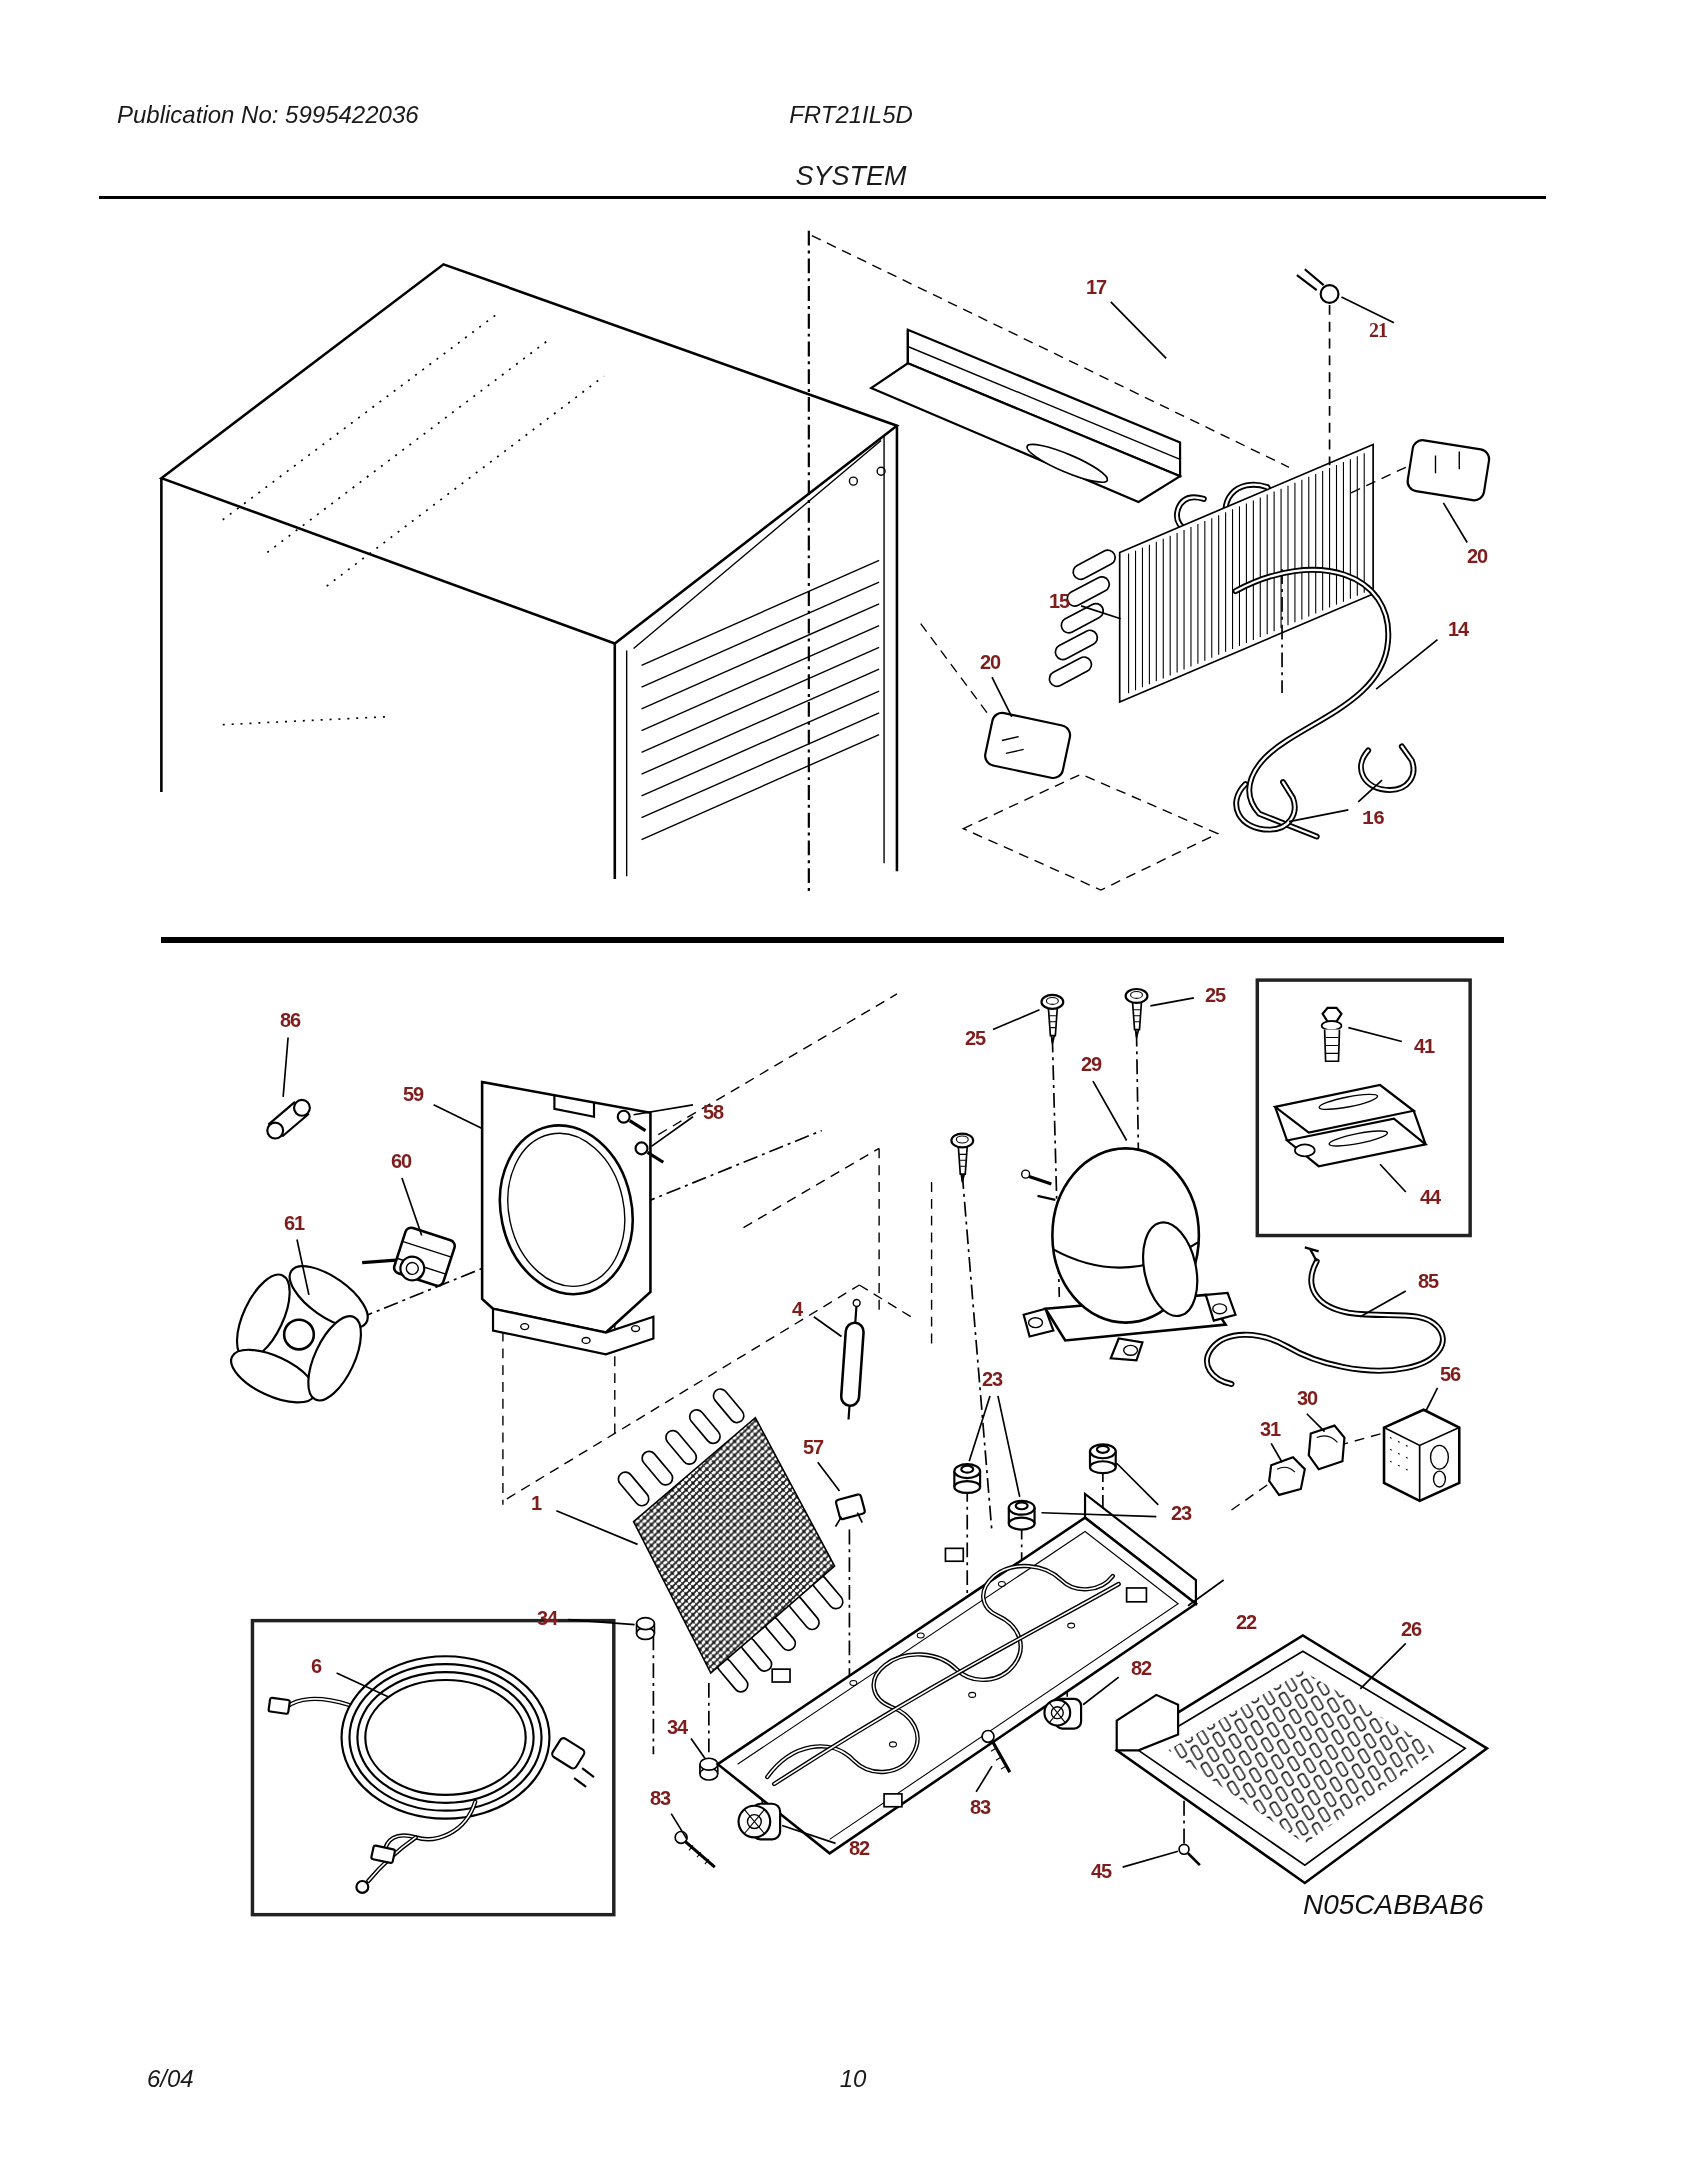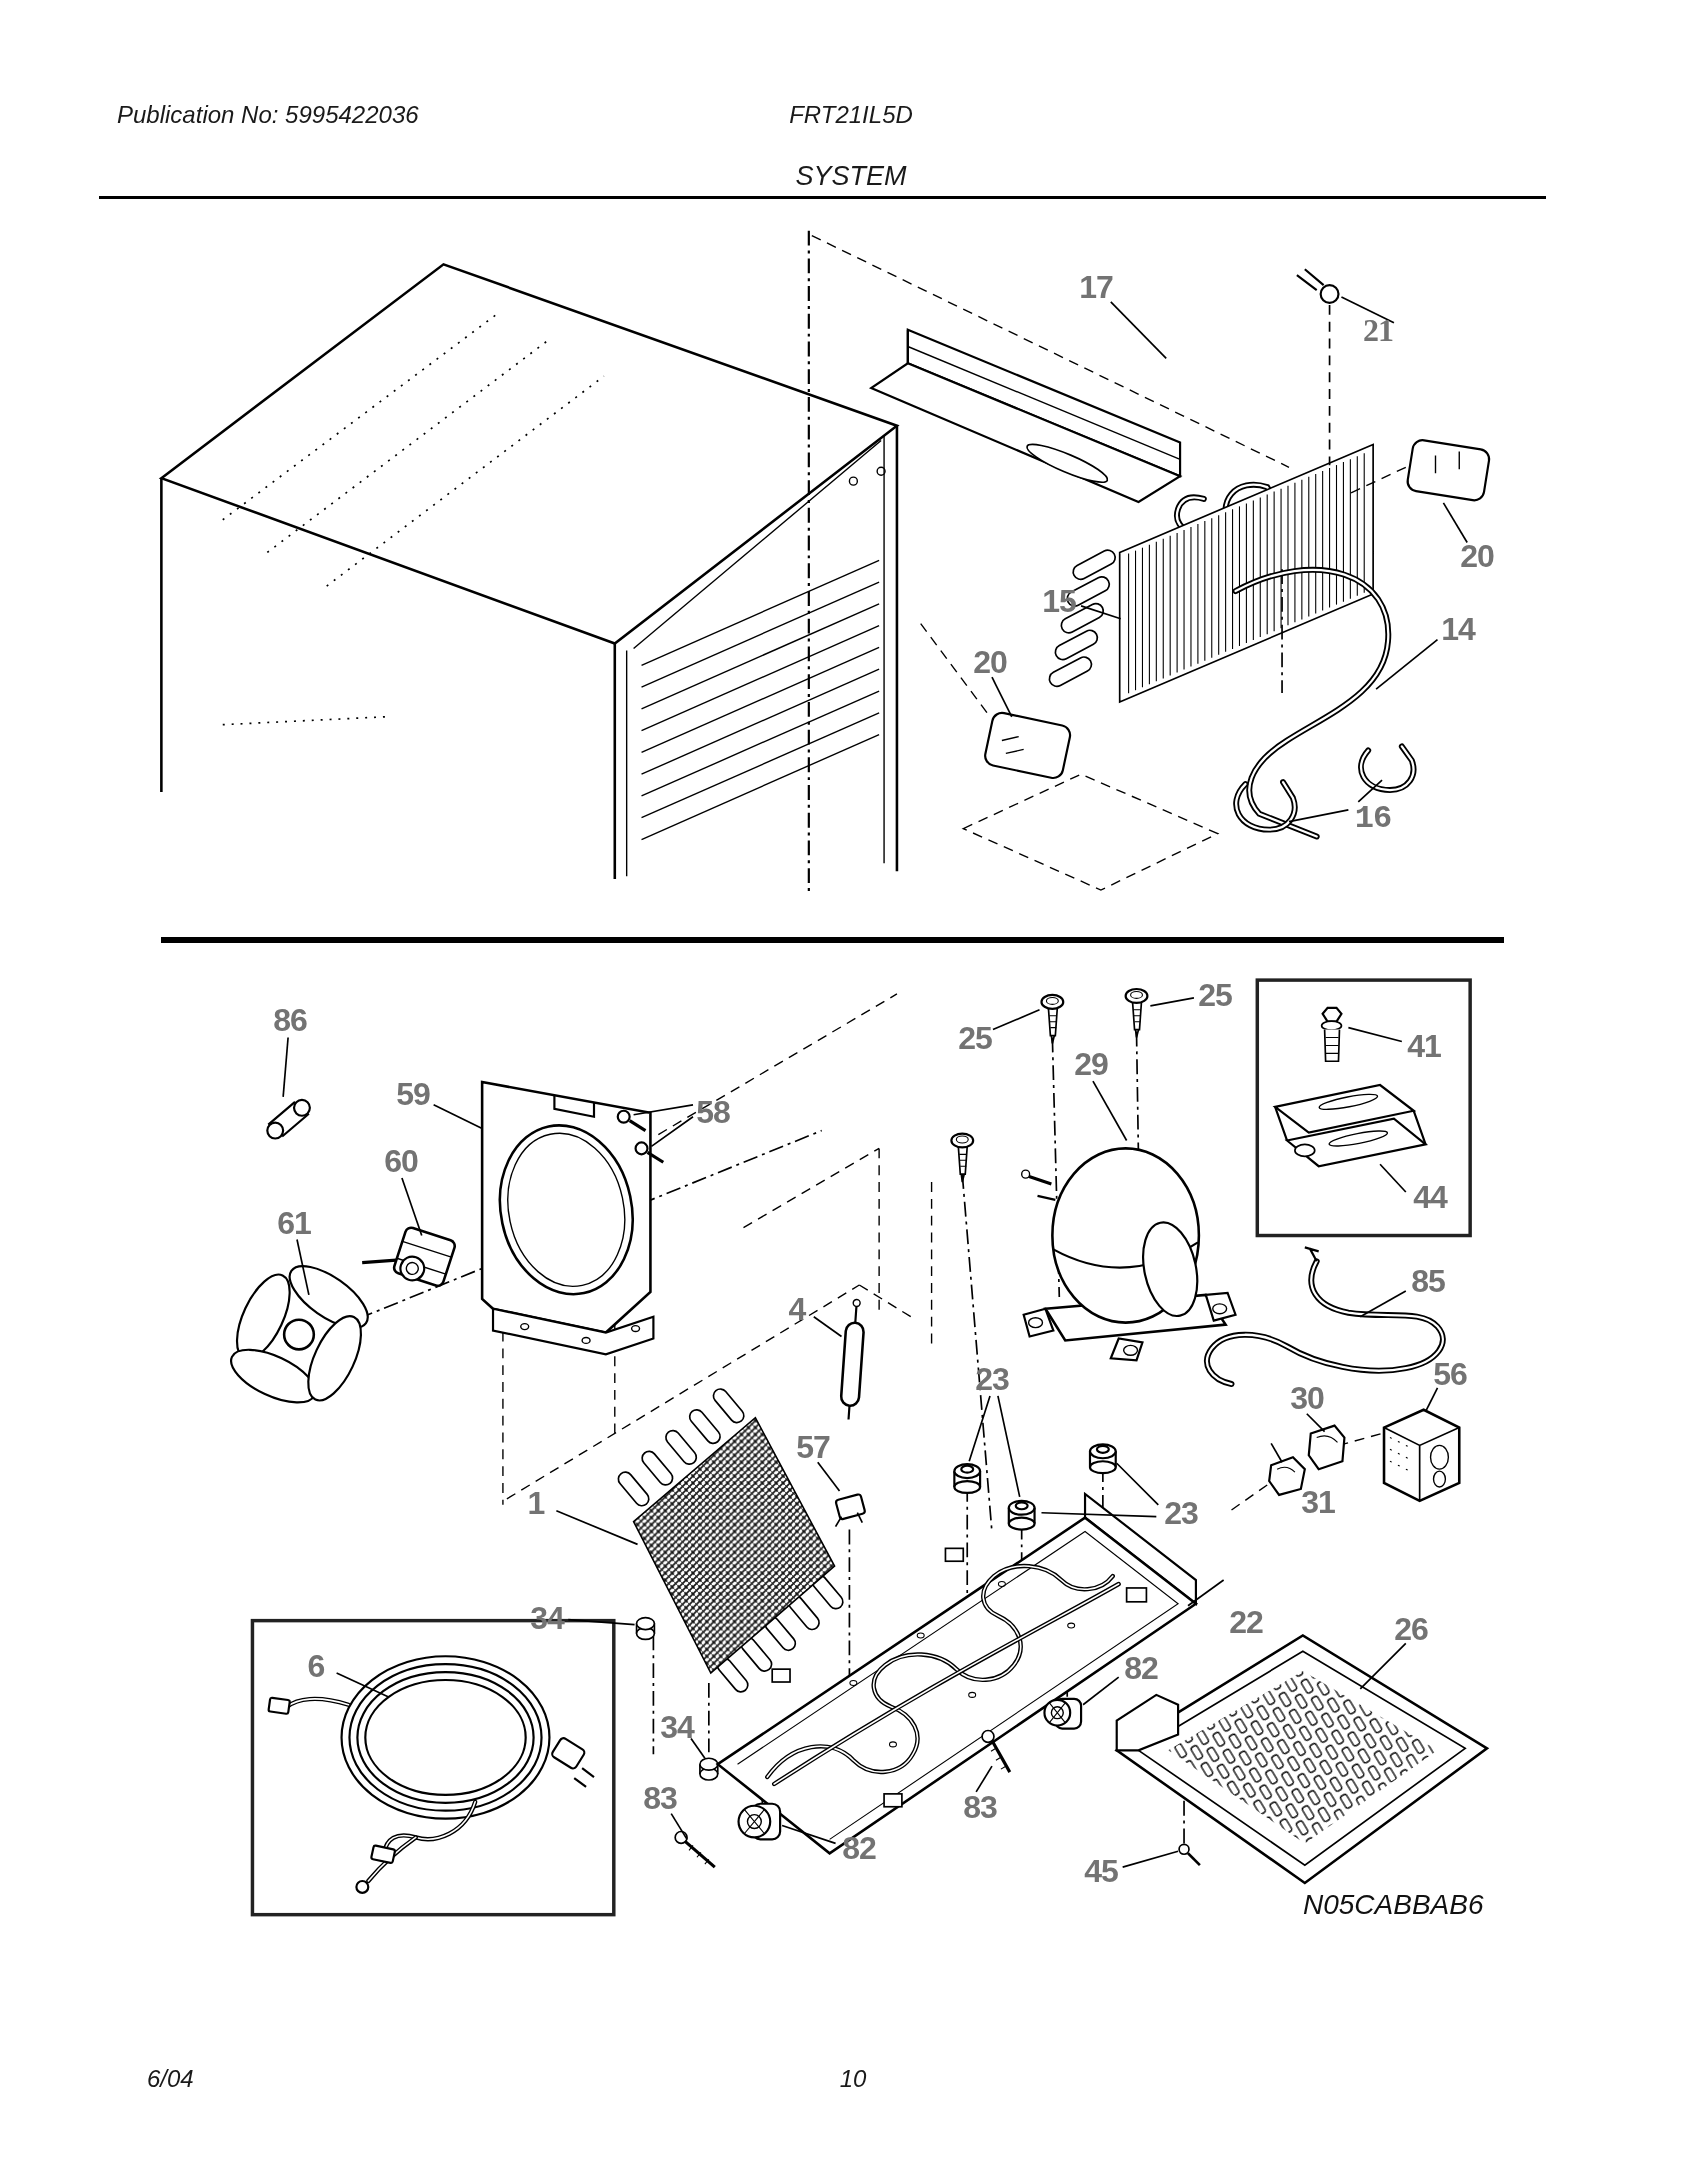--- a/index.html
+++ b/index.html
@@ -5,21 +5,21 @@
   html,body{margin:0;padding:0;background:#fff;}
   body{width:1683px;height:2178px;position:relative;overflow:hidden;
        font-family:"Liberation Sans", sans-serif;color:#111;}
   .abs{position:absolute;font-style:italic;}
   .hdr{font-size:24px;color:#1a1a1a;white-space:nowrap;}
   .ctr{transform:translateX(-50%);}
   .rule{position:absolute;background:#000;}
   #callout-layer .callout{
     position:absolute;transform:translate(-50%,-50%);
     font-family:"Liberation Sans", sans-serif;
-    font-weight:700;font-size:32px;letter-spacing:-1px;color:#737373;
+    font-weight:700;font-size:20px;letter-spacing:-1px;color:#7f1d1d;
     white-space:nowrap;}
   #diagram-svg{position:absolute;left:0;top:0;}
   .ln{stroke:#000;fill:none}
   .w1{stroke-width:1.1}.w13{stroke-width:1.4}.w15{stroke-width:1.7}
   .w2{stroke-width:2.2}.w25{stroke-width:2.6}.w3{stroke-width:3.2}
   .fw{fill:#fff}
   .dash{stroke-dasharray:10,7}
   .ddot{stroke-dasharray:15,5,3,5}
   .dot{stroke-dasharray:2,7}
   .lead{stroke:#000;stroke-width:1.7;fill:none}
@@ -504,21 +504,21 @@
     <div class="callout" style="left: 975px; top: 1038px;">25</div>
     <div class="callout" style="left: 1215px; top: 995px;">25</div>
     <div class="callout" style="left: 1091px; top: 1064px;">29</div>
     <div class="callout" style="left: 1424px; top: 1046px; text-align: right;">41</div>
     <div class="callout" style="left: 1430px; top: 1197px;">44</div>
     <div class="callout" style="left: 1428px; top: 1281px;">85</div>
     <div class="callout" style="left: 797px; top: 1309px;">4</div>
     <div class="callout" style="left: 992px; top: 1379px;">23</div>
     <div class="callout" style="left: 1450px; top: 1374px;">56</div>
     <div class="callout" style="left: 1307px; top: 1398px;">30</div>
-    <div class="callout" style="left: 1270px; top: 1502px; margin-left: 48px;">31</div>
+    <div class="callout" style="left: 1270px; top: 1429px;">31</div>
     <div class="callout" style="left: 813px; top: 1447px;">57</div>
     <div class="callout" style="left: 536px; top: 1503px;">1</div>
     <div class="callout" style="left: 1181px; top: 1513px;">23</div>
     <div class="callout" style="left: 1246px; top: 1574px; margin-top: 48px;">22</div>
     <div class="callout" style="left: 547px; top: 1618px;">34</div>
     <div class="callout" style="left: 1411px; top: 1629px;">26</div>
     <div class="callout" style="left: 316px; top: 1666px;">6</div>
     <div class="callout" style="left: 1141px; top: 1668px;">82</div>
     <div class="callout" style="left: 677px; top: 1727px;">34</div>
     <div class="callout" style="left: 660px; top: 1798px;">83</div>

